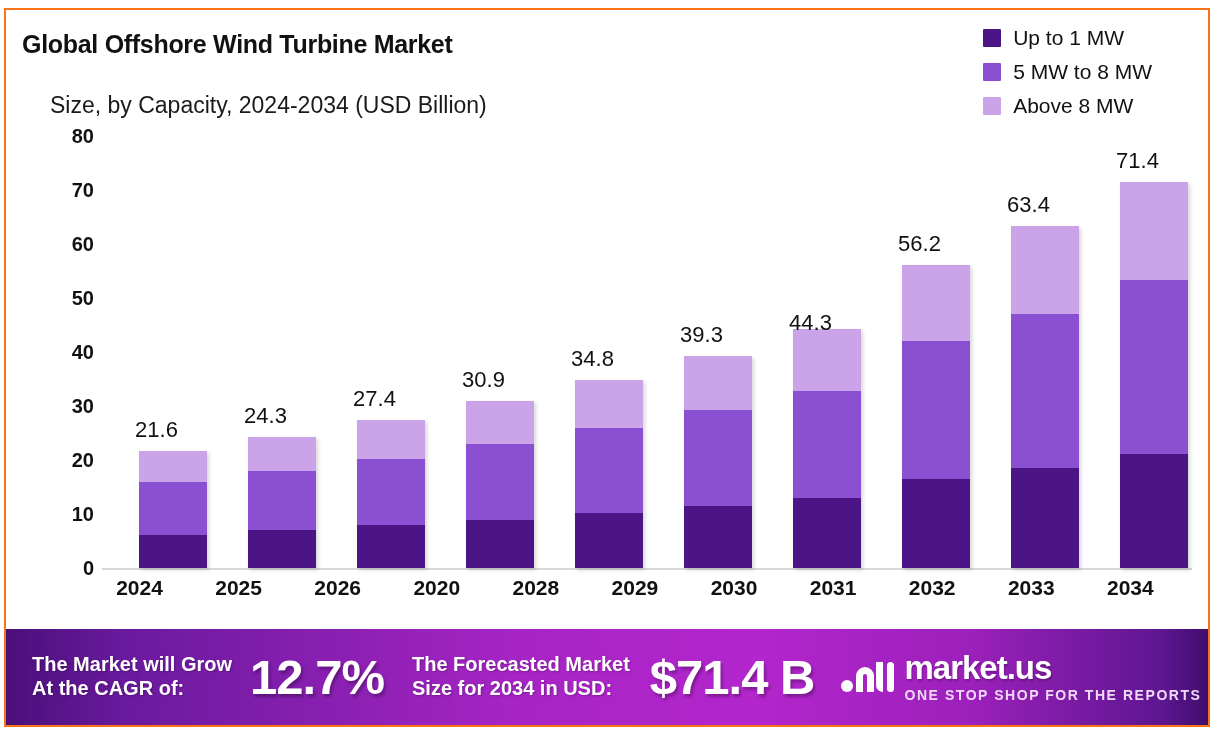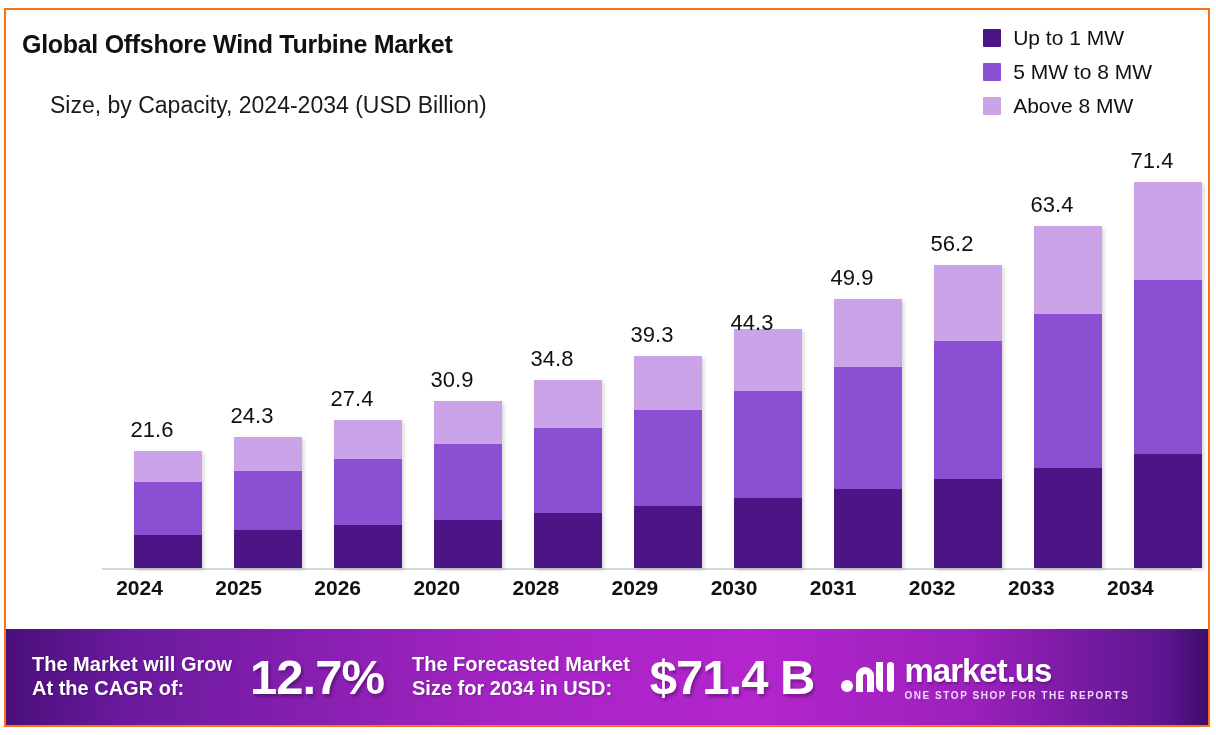--- a/index.html
+++ b/index.html
@@ -106,21 +106,21 @@
   .logo{
     margin-left:26px;display:flex;align-items:center;gap:6px;
   }
   .logo-mark{flex:0 0 auto;}
   .logo-txt{display:flex;flex-direction:column;}
   .logo-name{
     color:#fff;font-size:33px;font-weight:bold;letter-spacing:-1px;
     text-shadow:1px 2px 2px rgba(0,0,0,.25);line-height:1;
   }
   .logo-tag{
-    color:#f0d9f7;font-size:10px;font-weight:bold;letter-spacing:1.55px;
+    color:#f0d9f7;font-size:14px;font-weight:bold;letter-spacing:1.55px;
     margin-top:3px;
   }
 </style>
 </head>
 <body>
 
 <div class="frame">
 
   <div class="title">Global Offshore Wind Turbine Market</div>
   <div class="subtitle">Size, by Capacity, 2024-2034 (USD Billion)</div>
@@ -134,20 +134,31 @@
         <span class="legend-swatch" style="background: rgb(139, 79, 209);"></span>
         <span class="legend-label">5 MW to 8 MW</span>
       </div>
       <div class="legend-row">
         <span class="legend-swatch" style="background: rgb(203, 163, 232);"></span>
         <span class="legend-label">Above 8 MW</span>
       </div>
     </div>
 
   <div class="plot">
+    <div class="yaxis" id="yaxis">
+        <div class="ytick" style="top: 6px;">80</div>
+        <div class="ytick" style="top: 60px;">70</div>
+        <div class="ytick" style="top: 114px;">60</div>
+        <div class="ytick" style="top: 168px;">50</div>
+        <div class="ytick" style="top: 222px;">40</div>
+        <div class="ytick" style="top: 276px;">30</div>
+        <div class="ytick" style="top: 330px;">20</div>
+        <div class="ytick" style="top: 384px;">10</div>
+        <div class="ytick" style="top: 438px;">0</div>
+      </div>
     <div class="baseline"></div>
     <div class="bars" id="bars">
         <div class="barcol">
           <div class="bar" style="height: 116.64px;">
             <div class="seg" style="height: 30.24px; background: rgb(203, 163, 232);"></div>
             <div class="seg" style="height: 52.92px; background: rgb(139, 79, 209);"></div>
             <div class="seg" style="height: 33.48px; background: rgb(75, 21, 134);"></div>
           </div>
           <div class="total" style="bottom: 124.64px;">21.6</div>
         </div>
@@ -191,28 +202,20 @@
           </div>
           <div class="total" style="bottom: 220.22px;">39.3</div>
         </div>
         <div class="barcol">
           <div class="bar" style="height: 239.22px;">
             <div class="seg" style="height: 62.64px; background: rgb(203, 163, 232);"></div>
             <div class="seg" style="height: 106.92px; background: rgb(139, 79, 209);"></div>
             <div class="seg" style="height: 69.66px; background: rgb(75, 21, 134);"></div>
           </div>
           <div class="total" style="bottom: 232px;">44.3</div>
-        </div>
-        <div class="barcol">
-          <div class="bar" style="height: 269.46px;">
-            <div class="seg" style="height: 68.58px; background: rgb(203, 163, 232);"></div>
-            <div class="seg" style="height: 122.04px; background: rgb(139, 79, 209);"></div>
-            <div class="seg" style="height: 78.84px; background: rgb(75, 21, 134);"></div>
-          </div>
-          <div class="total" style="bottom: 277.46px;">49.9</div>
         </div>
         <div class="barcol">
           <div class="bar" style="height: 303.48px;">
             <div class="seg" style="height: 76.14px; background: rgb(203, 163, 232);"></div>
             <div class="seg" style="height: 138.24px; background: rgb(139, 79, 209);"></div>
             <div class="seg" style="height: 89.1px; background: rgb(75, 21, 134);"></div>
           </div>
           <div class="total" style="bottom: 311.48px;">56.2</div>
         </div>
         <div class="barcol">

